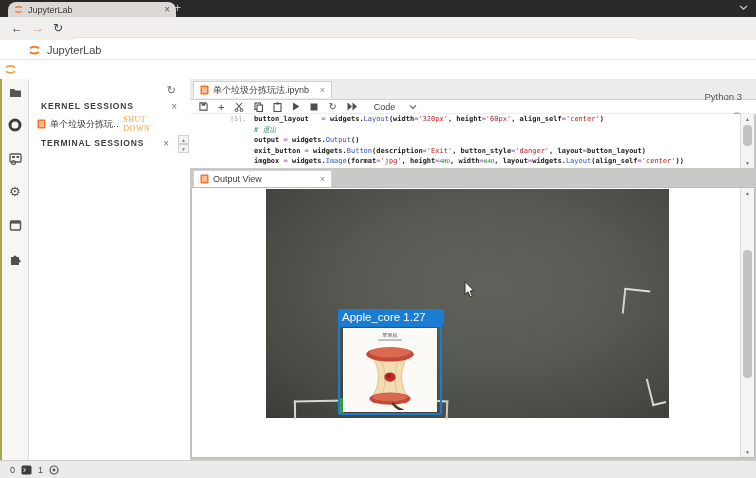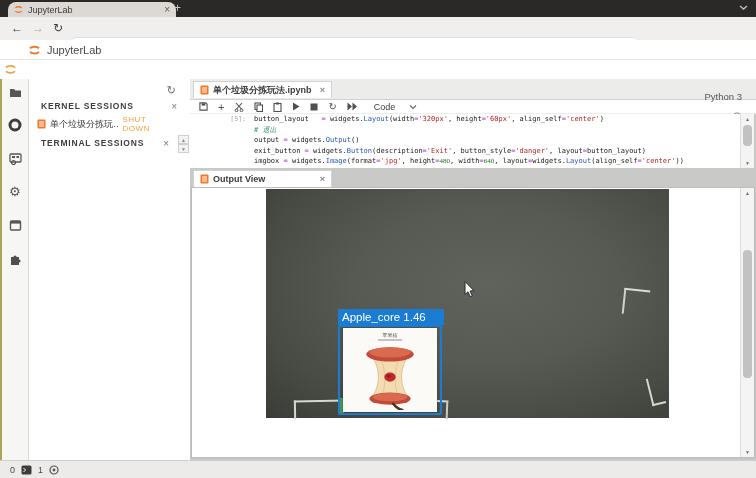--- a/index.html
+++ b/index.html
@@ -40,46 +40,46 @@
   .activity-strip{left:2px;top:79px;width:26px;height:381px;background:#f6f6f5;border-right:1px solid #dbdbda;}
   .act-icon{position:absolute;left:7px;color:#565656;}
   .gear-glyph{font-size:13px;color:#565656;line-height:13px;}
 
   .sidebar{left:29px;top:79px;width:161px;height:381px;background:#fff;border-right:1px solid #d8d8d8;}
   .panel-refresh{position:absolute;right:14px;top:5px;font-size:11px;color:#6d6d6d;}
   .side-header{position:absolute;left:12px;font-size:8.5px;font-weight:bold;letter-spacing:.8px;color:#3e3e3e;}
   .side-close{position:absolute;font-size:10px;color:#777;}
   .session-row{position:absolute;left:8px;top:37px;width:150px;height:16px;display:flex;align-items:center;gap:4px;}
   .session-name{font-size:9px;color:#333;width:70px;white-space:nowrap;overflow:hidden;}
-  .shutdown{font-size:8px;letter-spacing:.5px;color:#f2a33c;margin-left:auto;margin-right:12px;}
+  .shutdown{font-size:8px;letter-spacing:.5px;color:#f2a33c;margin-left:auto;margin-right:12px;font-family:Liberation Serif, serif;}
   .mini-scroll{position:absolute;right:1px;top:56px;width:11px;}
   .mini-btn{width:11px;height:9px;background:#f2f2f1;border:1px solid #cfcfcf;box-sizing:border-box;
             font-size:5px;color:#888;text-align:center;line-height:8px;}
 
   .dock{left:190px;top:79px;width:566px;height:381px;background:#c6c6c5;}
 
   .nb-tabbar{left:190px;top:79px;width:566px;height:20px;background:#ececeb;border-bottom:1px solid #d2d2d2;}
   .doc-tab{position:absolute;left:3px;top:2px;height:17px;width:139px;background:#fff;border:1px solid #d2d2d2;
-           border-bottom:none;box-sizing:border-box;display:flex;align-items:center;gap:4px;padding:0 6px;font-weight:bold;}
+           border-bottom:none;box-sizing:border-box;display:flex;align-items:center;gap:4px;padding:0 6px;}
   .doc-tab .t{font-size:9px;color:#3c3c3c;flex:1;white-space:nowrap;overflow:hidden;}
   .doc-tab .x{font-size:9px;color:#888;}
 
   .nb-toolbar{left:190px;top:100px;width:566px;height:14px;background:#fff;border-bottom:1px solid #ededed;
               display:flex;align-items:center;gap:10px;padding-left:9px;box-sizing:border-box;}
   .tbi{color:#4f4f4f;}
   .celltype{font-size:9px;color:#3e3e3e;display:flex;align-items:center;gap:14px;margin-left:6px;}
   .kernel-zone{margin-left:auto;display:flex;align-items:flex-end;gap:10px;margin-right:14px;flex-direction:column;}
   .kernel-name{font-size:9.5px;color:#555;}
 
   .code-area{left:190px;top:114px;width:550px;height:54px;background:#fff;overflow:hidden;}
   .prompt{position:absolute;left:30px;top:1px;width:26px;font-family:"DejaVu Sans Mono","Liberation Mono",monospace;
           font-size:6.5px;color:#9f9f9f;text-align:right;}
   .code-lines{position:absolute;left:64px;top:0;}
   .code-line{font-family:"DejaVu Sans Mono","Liberation Mono",monospace;font-size:7px;line-height:10.5px;white-space:pre;color:#212121;}
-  .tk-v{color:#212121;} .tk-o{color:#a42dc8;} .tk-s{color:#ba2121;}
+  .tk-v{color:#212121;font-weight:bold;} .tk-o{color:#a42dc8;} .tk-s{color:#ba2121;}
   .tk-f{color:#2a52be;} .tk-n{color:#137a13;font-family:Liberation Serif, serif;} .tk-c{color:#2f8f6f;font-style:italic;}
 
   .scrollbar{background:#f4f4f4;border-left:1px solid #dddddd;box-sizing:border-box;}
   .sb-arrow{position:absolute;left:0;width:100%;text-align:center;font-size:5px;color:#707070;line-height:10px;}
   .sb-thumb{position:absolute;left:2px;width:9px;background:#c2c2c2;border-radius:4px;}
 
   .out-tabbar{left:190px;top:168px;width:566px;height:25px;background:#c9c9c8;}
   .out-panel{left:191px;top:187px;width:564px;height:271px;background:#fff;border:1px solid #bcbcbc;box-sizing:border-box;}
 
   .camera{position:absolute;left:74px;top:1px;width:403px;height:229px;
@@ -358,21 +358,21 @@
   <div class="abs out-panel">
     <div class="camera">
 
       <div class="mark" style="left:357px;top:100px;width:24px;height:24px;border-top:2px solid #daddd5;border-left:2px solid #ced3ca;transform:rotate(6deg);"></div>
       <div class="mark" style="left:28px;top:211px;width:50px;height:17px;border-top:2px solid #d4d8d0;border-left:2px solid #d4d8d0;transform:rotate(-1deg);"></div>
       <div class="mark" style="left:160px;top:211px;width:20px;height:17px;border-top:2px solid #d4d8d0;border-right:2px solid #c8ccc4;transform:rotate(2deg);"></div>
       <div class="mark" style="left:383px;top:188px;width:12px;height:26px;border-left:2px solid #d4d8d0;border-bottom:2px solid #d4d8d0;transform:rotate(-14deg);"></div>
 
       <div class="green-sliver"></div>
       <div class="det-label" style="background:#1a7cd2;">
-        <span>Apple_core 1.46</span>
+        <span>Apple_core 1.27</span>
       </div>
       <div class="det-box"></div>
       <div class="card">
         <div class="card-title">苹果核</div>
         <div class="card-sub"></div>
         <svg width="94" height="68" viewBox="0 0 60 66" style="margin-top:1px;">
           <path d="M12 13 C 21 26, 21 42, 12 54 L 48 54 C 39 42, 39 26, 48 13 Z" fill="#f3dcb2" stroke="#dcb98b" stroke-width="0.8"></path>
           <path d="M22 18 C 26 30, 26 40, 23 50" fill="none" stroke="#e6c693" stroke-width="1"></path>
           <path d="M38 18 C 34 30, 34 40, 37 50" fill="none" stroke="#e6c693" stroke-width="1"></path>
           <ellipse cx="30" cy="12" rx="23" ry="7" fill="#c24a38"></ellipse>

